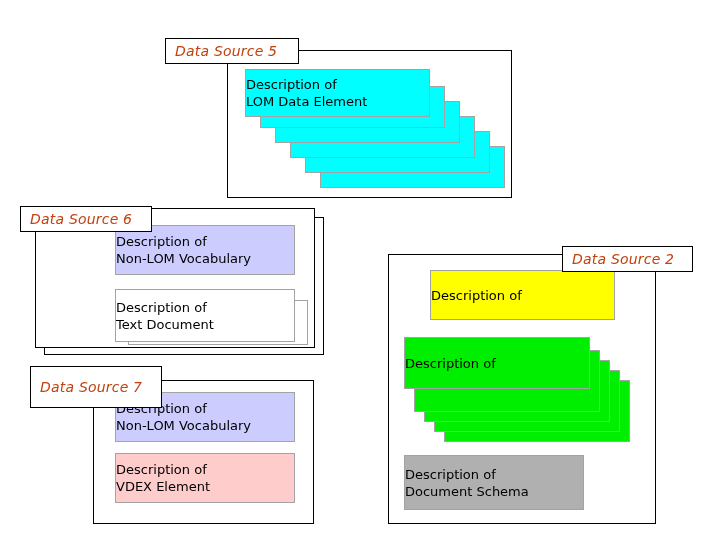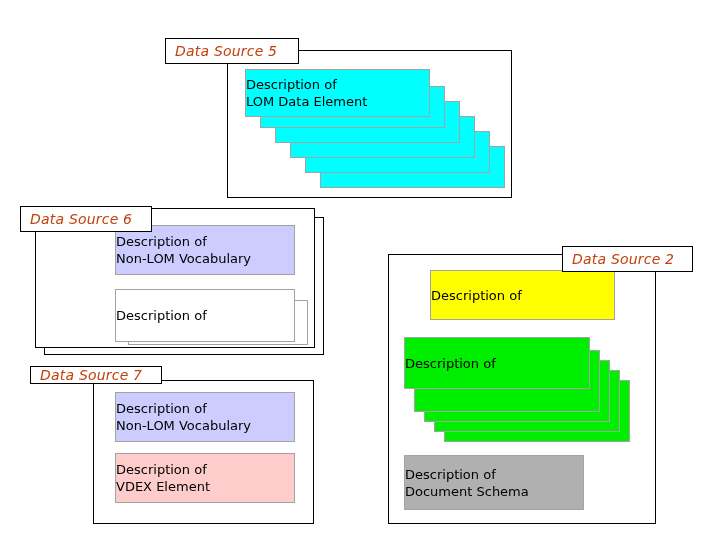--- a/index.html
+++ b/index.html
@@ -90,39 +90,40 @@
   <div class="frame" style="left:35px; top:208px; width:280px; height:140px;"></div>
 
   <div class="node fill-lavender" style="left:115px; top:225px; width:180px; height:50px;">
     <span class="l1">Description of</span>
     <span class="l2">Non-LOM Vocabulary</span>
   </div>
 
   <div class="node fill-white" style="left:128px; top:300px; width:180px; height:45px;"></div>
   <div class="node fill-white" style="left:115px; top:289px; width:180px; height:53px;">
     <span class="l1">Description of</span>
+    <span class="l2">Text Document</span>
   </div>
 
   <div class="label" style="left:20px; top:206px; width:132px; height:26px;">
     <span>Data Source 6</span>
   </div>
 
   <div class="frame" style="left:93px; top:380px; width:221px; height:144px;"></div>
 
   <div class="node fill-lavender" style="left:115px; top:392px; width:180px; height:50px;">
     <span class="l1">Description of</span>
     <span class="l2">Non-LOM Vocabulary</span>
   </div>
 
   <div class="node fill-pink" style="left:115px; top:453px; width:180px; height:50px;">
     <span class="l1">Description of</span>
     <span class="l2">VDEX Element</span>
   </div>
 
-  <div class="label" style="left:30px; top:366px; width:132px; height:18px;">
+  <div class="label" style="left:30px; top:366px; width:132px; height:42px;">
     <span>Data Source 7</span>
   </div>
 
   <div class="frame" style="left:388px; top:254px; width:268px; height:270px;"></div>
 
   <div class="node fill-yellow" style="left:430px; top:270px; width:185px; height:50px;">
     <span class="l1">Description of</span>
   </div>
 
   <div class="node fill-green" style="left:444px; top:380px; width:186px; height:62px;"></div>

